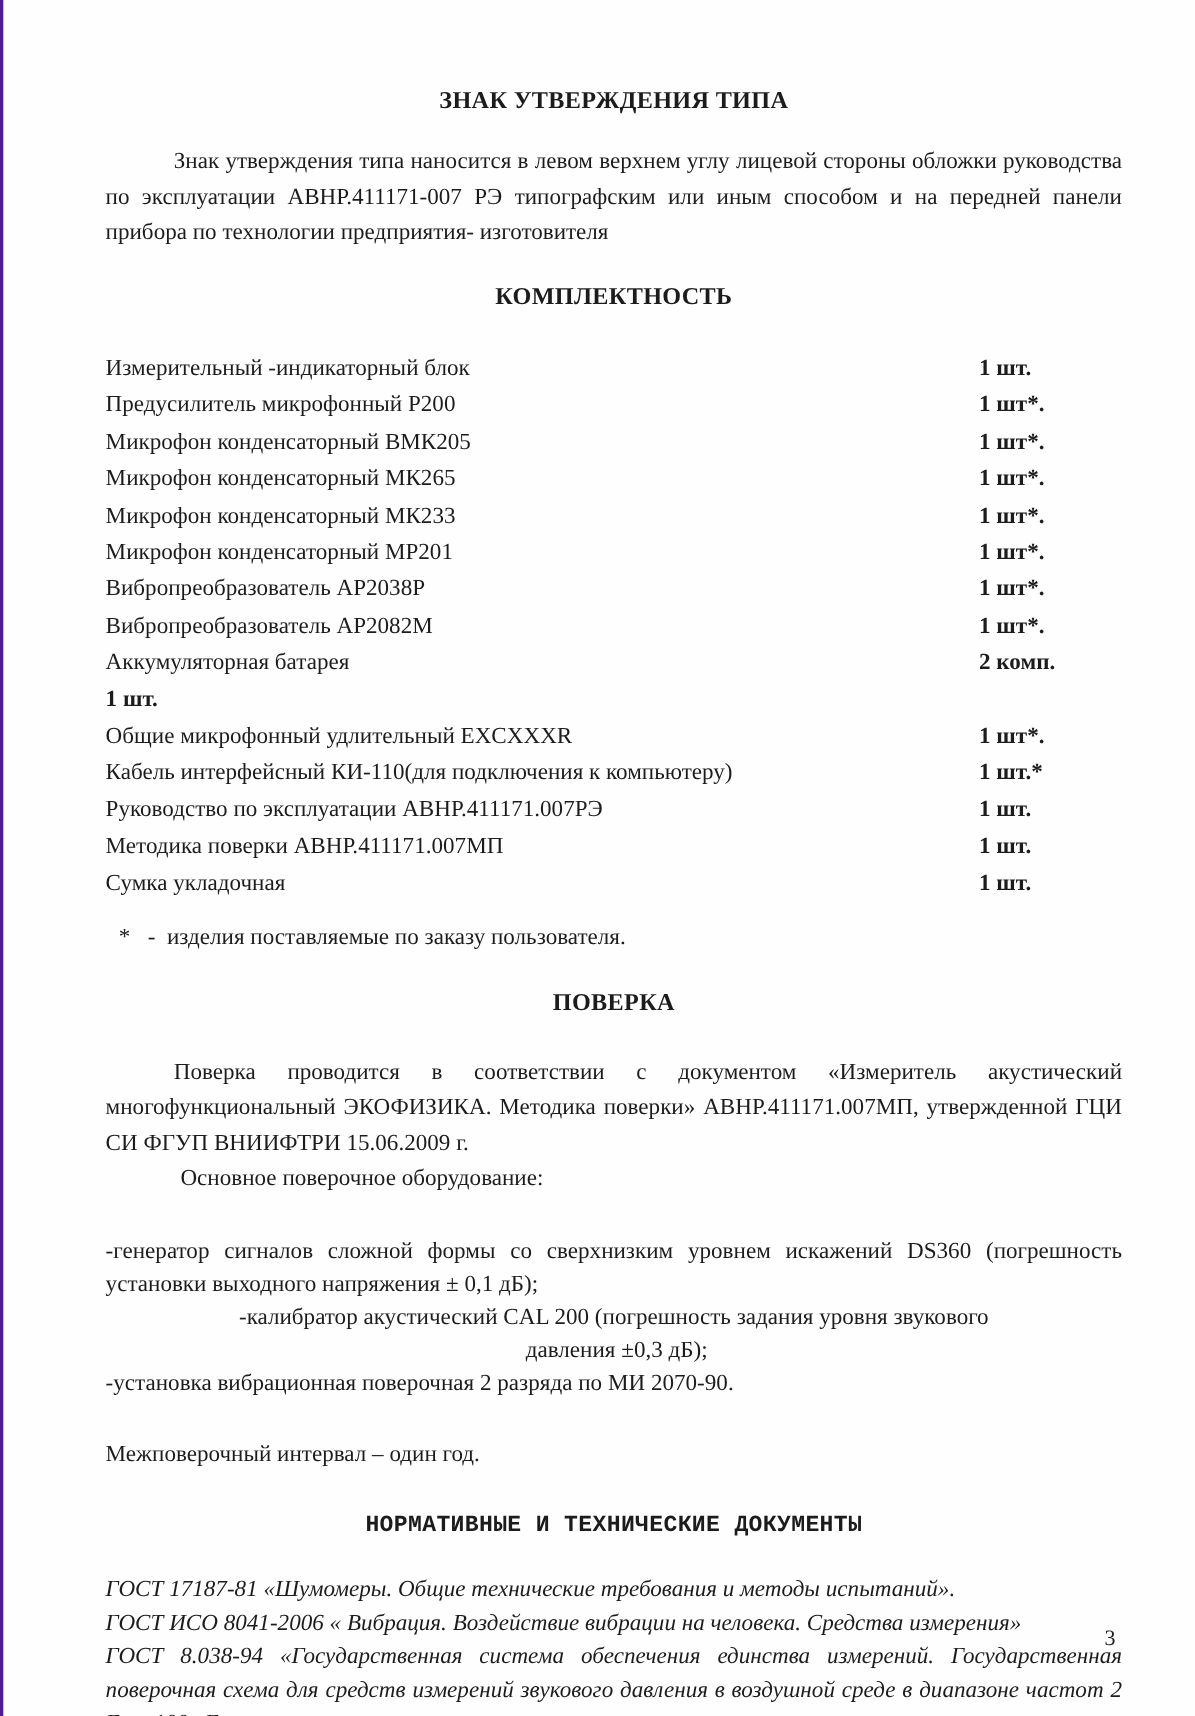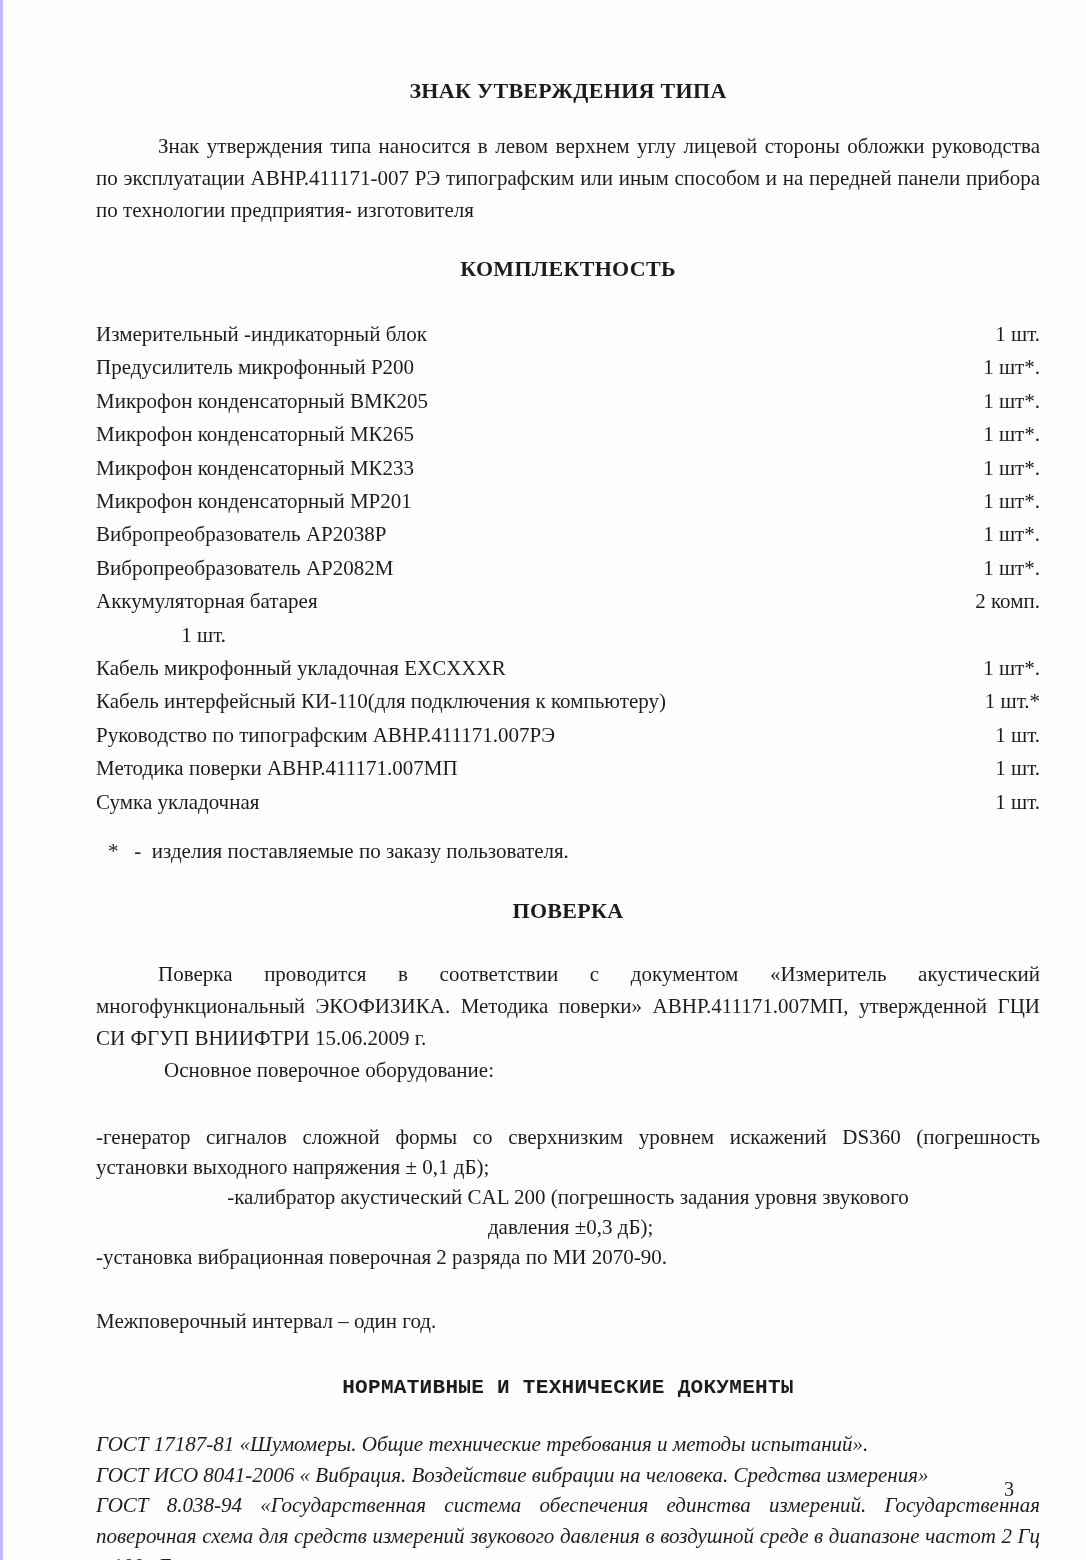--- a/index.html
+++ b/index.html
@@ -3,25 +3,25 @@
 <meta charset="utf-8">
 <style>
   html, body { margin:0; padding:0; background:#ffffff; }
   .page {
     position: relative;
     width: 1086px;
     height: 1560px;
     margin: 0 auto;
     background: #fefefe;
     box-sizing: border-box;
-    padding: 78px 46px 0 93px;
+    padding: 78px 66px 0 93px;
     font-family: "Liberation Serif", serif;
     color: #1c1c1c;
     overflow: hidden;
-    border-left: 3px solid #c4b5fd;
+    border-left: 3px solid #4c1d95;
   }
   .heading {
     text-align: center;
     font-weight: bold;
     font-size: 22px;
     margin: 0 0 26px 0;
     letter-spacing: 0.3px;
   }
   .heading.sans {
     font-family: "Liberation Sans", sans-serif;
@@ -37,21 +37,21 @@
   .mb-lg { }
   .mb-md { margin-bottom: 26px; }
   .equip-list { margin: 36px 0 16px 0; }
   .row {
     display: flex;
     align-items: baseline;
     font-size: 21px;
     line-height: 33.4px;
   }
   .item-name { flex: 1 1 auto; }
-  .item-qty  { flex: 0 0 130px; text-align: right; white-space: nowrap; }
+  .item-qty  { flex: 0 0 130px; text-align: left; white-space: nowrap; font-weight: bold; }
   .footnote {
     font-size: 21px;
     line-height: 33px;
     margin: 2px 0 30px 12px;
     white-space: pre-wrap;
   }
   .equip-intro {
     font-size: 21px;
     line-height: 32px;
     margin: 0 0 36px 68px;
@@ -117,29 +117,29 @@
       <span class="item-qty">1 шт*.</span>
     </div>
     <div class="row">
       <span class="item-name">Аккумуляторная батарея</span>
       <span class="item-qty">2 комп.</span>
     </div>
     <div class="row">
       <span class="item-qty">1 шт.</span>
     </div>
     <div class="row">
-      <span class="item-name">Кабель микрофонный укладочная EXCXXXR</span>
+      <span class="item-name">Общие микрофонный удлительный EXCXXXR</span>
       <span class="item-qty">1 шт*.</span>
     </div>
     <div class="row">
       <span class="item-name">Кабель интерфейсный КИ-110(для подключения к компьютеру)</span>
       <span class="item-qty">1 шт.*</span>
     </div>
     <div class="row">
-      <span class="item-name">Руководство по типографским АВНР.411171.007РЭ</span>
+      <span class="item-name">Руководство по эксплуатации АВНР.411171.007РЭ</span>
       <span class="item-qty">1 шт.</span>
     </div>
     <div class="row">
       <span class="item-name">Методика поверки АВНР.411171.007МП</span>
       <span class="item-qty">1 шт.</span>
     </div>
     <div class="row">
       <span class="item-name">Сумка укладочная</span>
       <span class="item-qty">1 шт.</span>
     </div>

